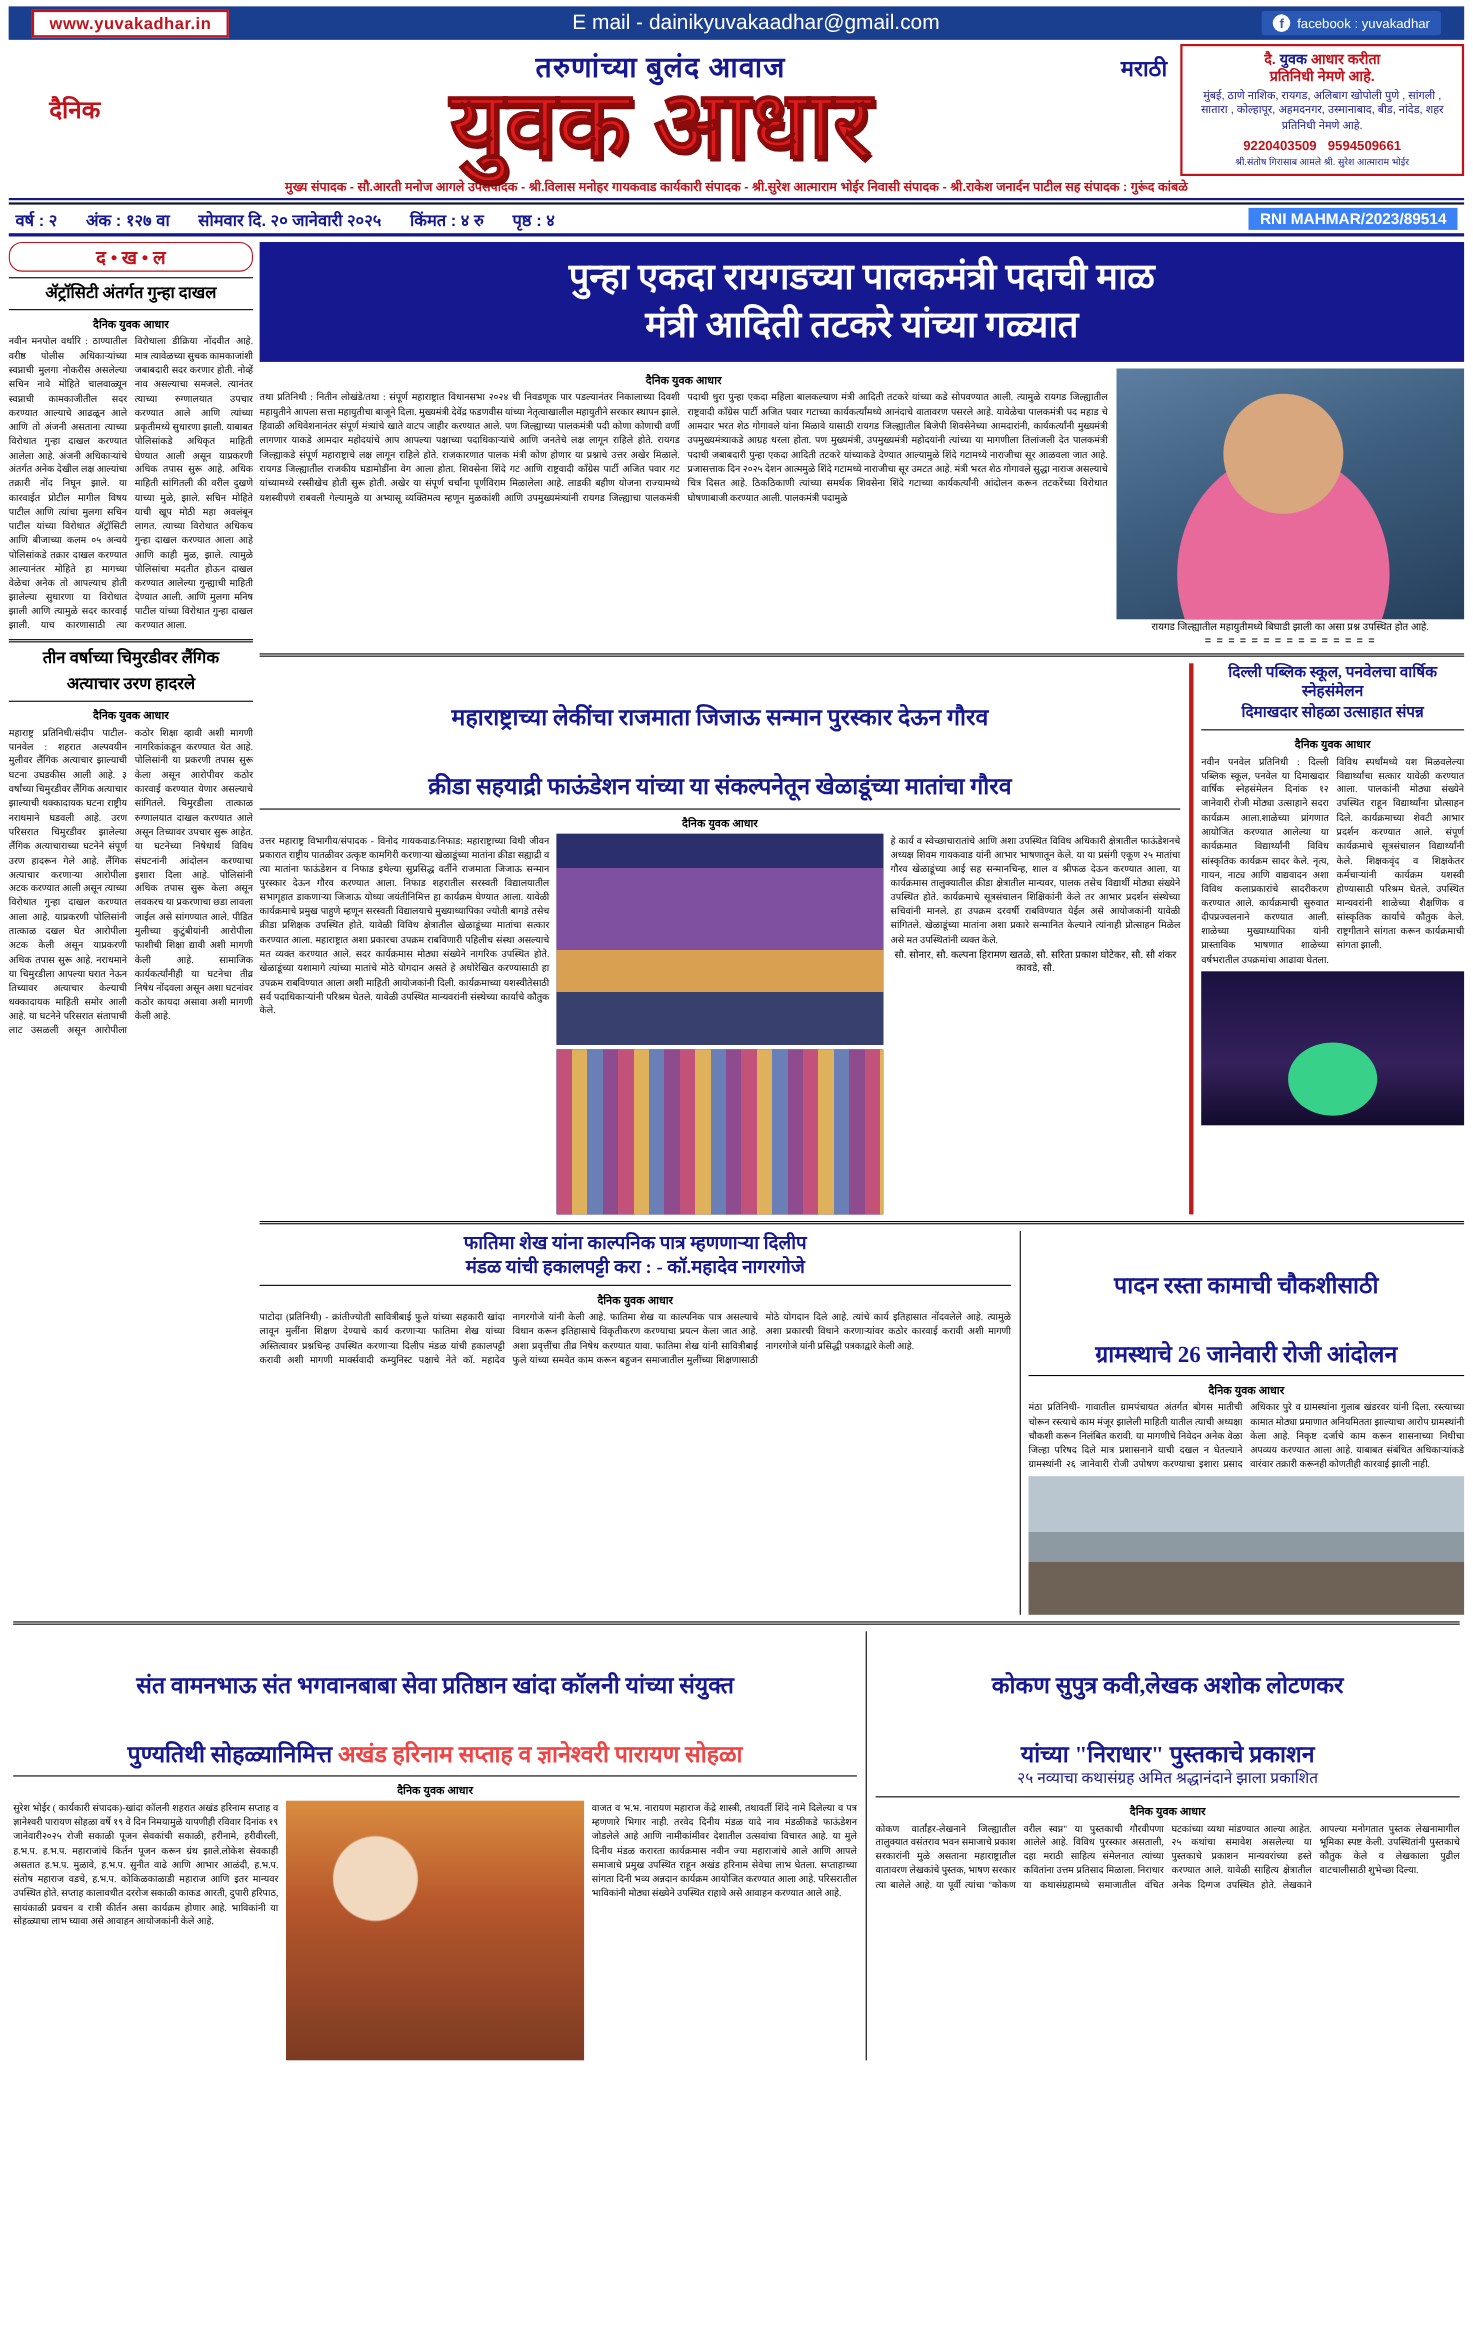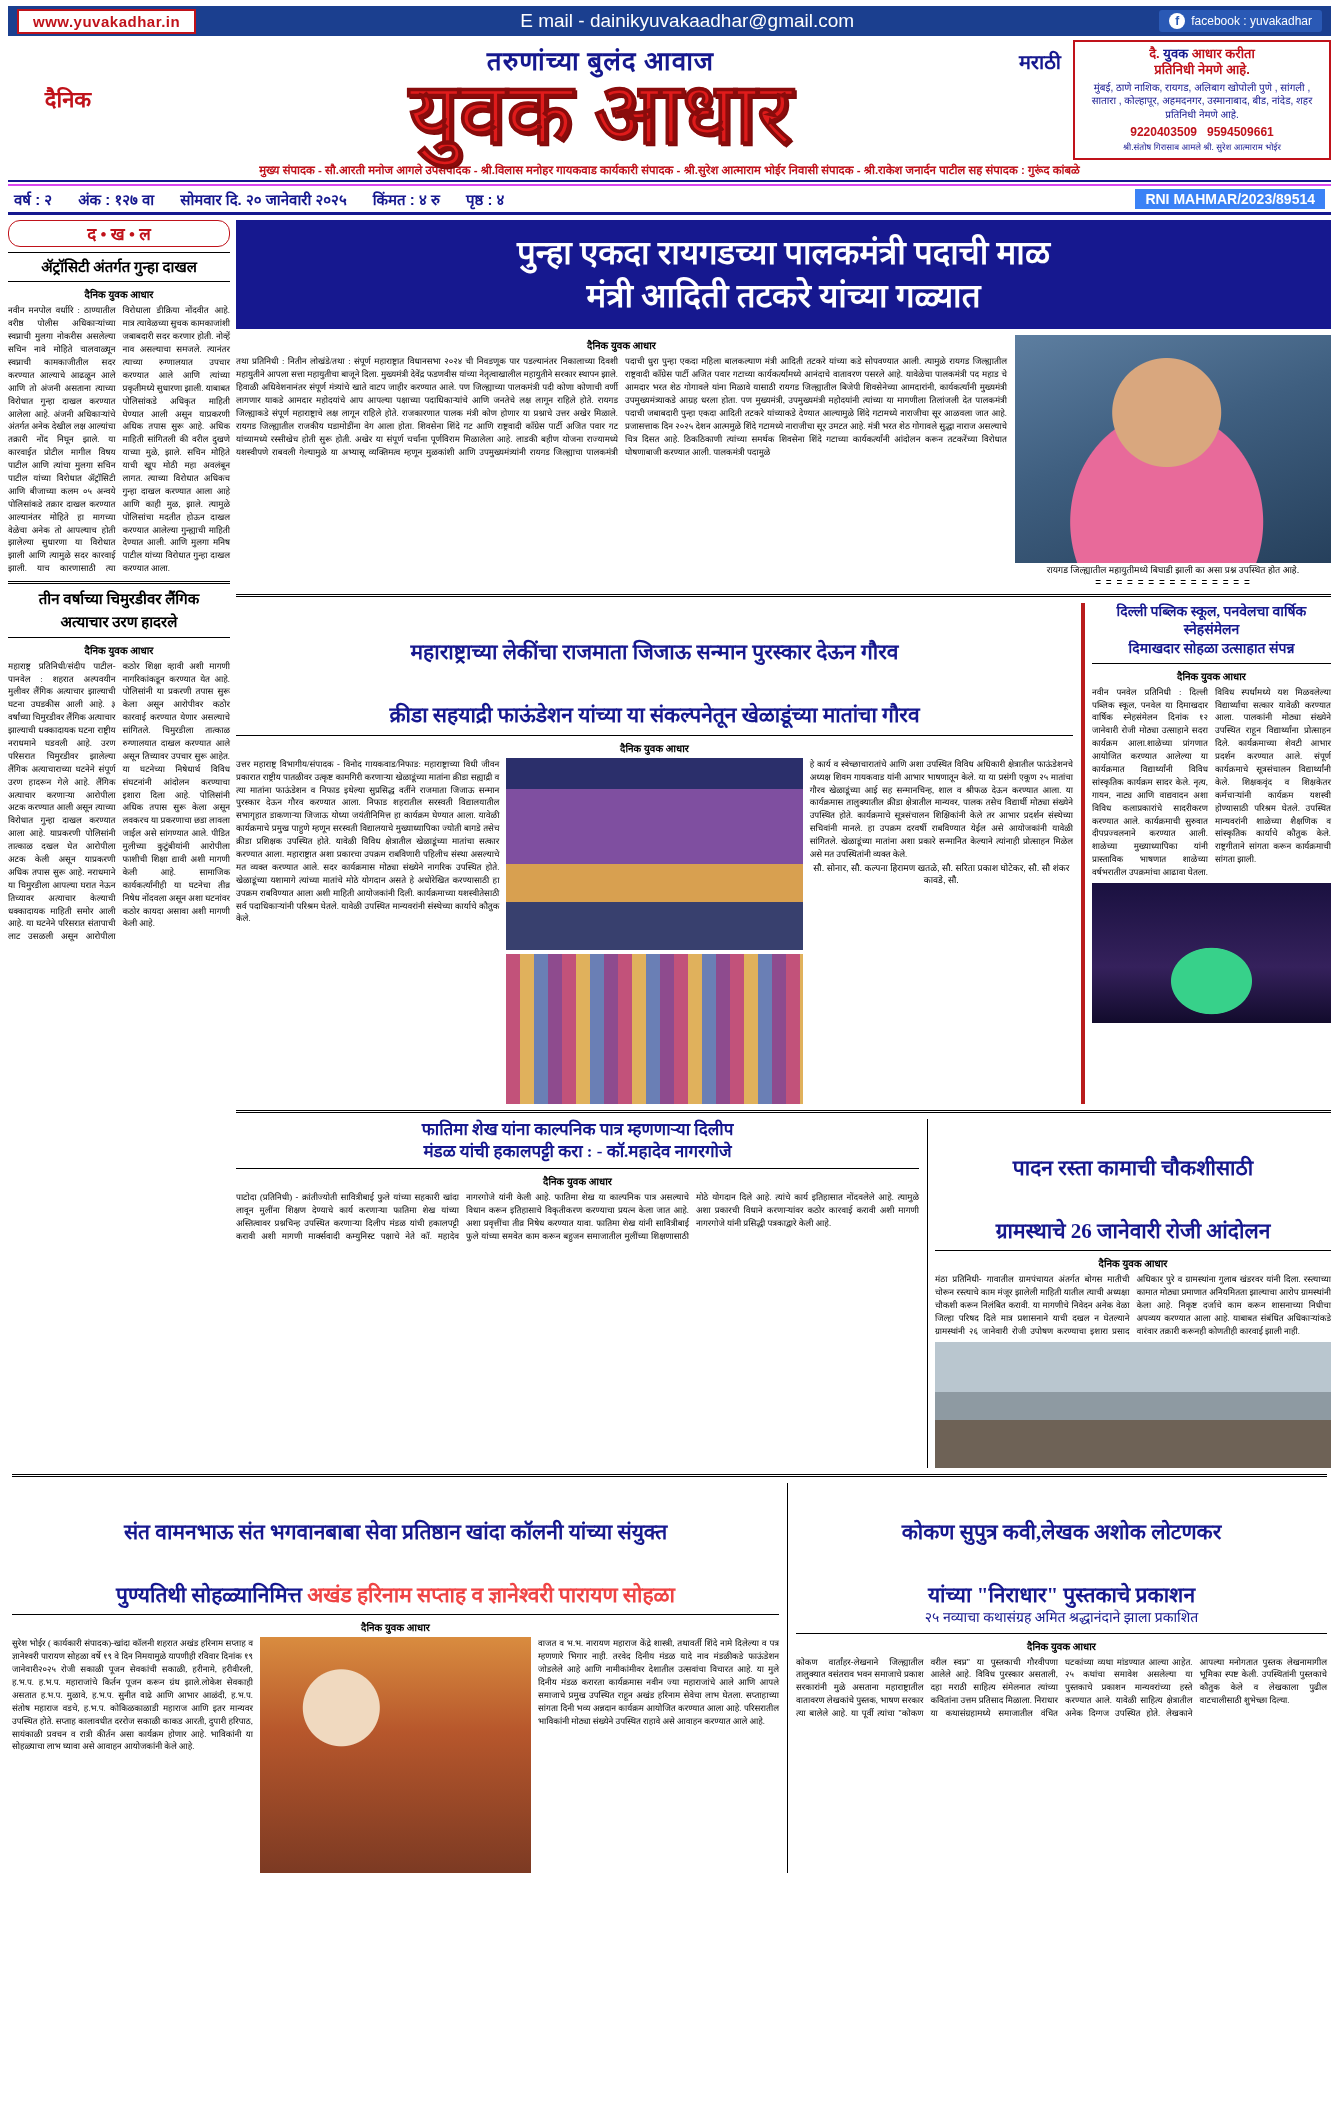--- a/index.html
+++ b/index.html
@@ -9,21 +9,21 @@
     background:#ffffff;
     font-family:"Liberation Sans", sans-serif;
     color:#000;
     position:relative;
   }
   .page { width:1339px; height:2126px; position:relative; padding:6px 8px; }
 
   
   .topbar {
     height:30px; background:#1b3f8f; display:flex; align-items:center;
-    justify-content:space-between; padding:0 8px; color:#fff;
+    justify-content:space-between; padding:0 20px; color:#fff;
     border:1px solid #1b3f8f;
     gap:20px;
   }
   .site-url {
     background:#ffffff; color:#c0121a; font-weight:bold; font-size:15px;
     padding:2px 14px; border:2px solid #c0121a; letter-spacing:.5px;
   }
   .topbar .email { font-size:19px; color:#fff;margin-left:19px; }
   .fb-chip {
     display:flex; align-items:center; gap:6px; background:#2a59b5; color:#fff;
@@ -69,21 +69,21 @@
 
   
   .editors {
     margin-top:2px; text-align:center; font-size:11.5px; color:#c0121a; font-weight:bold;
     border-bottom:2px solid #16188f; padding-bottom:3px;
   }
 
   
   .issue {
     display:flex; align-items:center; gap:26px; justify-content:flex-start;
-    border-top:2px solid #d946ef; border-bottom:3px solid #16188f;
+    border-top:2px solid #0f172a; border-bottom:3px solid #16188f;
     padding:3px 6px; font-size:15px; font-weight:bold; color:#16188f; margin-top:2px;
   }
   .issue .rni {
     margin-left:auto; background:#3b82f6; color:#fff; font-size:14px; padding:2px 10px;
     font-family:"Liberation Sans", sans-serif;
   }
 
   
   .content { display:flex; gap:6px; margin-top:5px; }
   .col-left { width:222px; }

